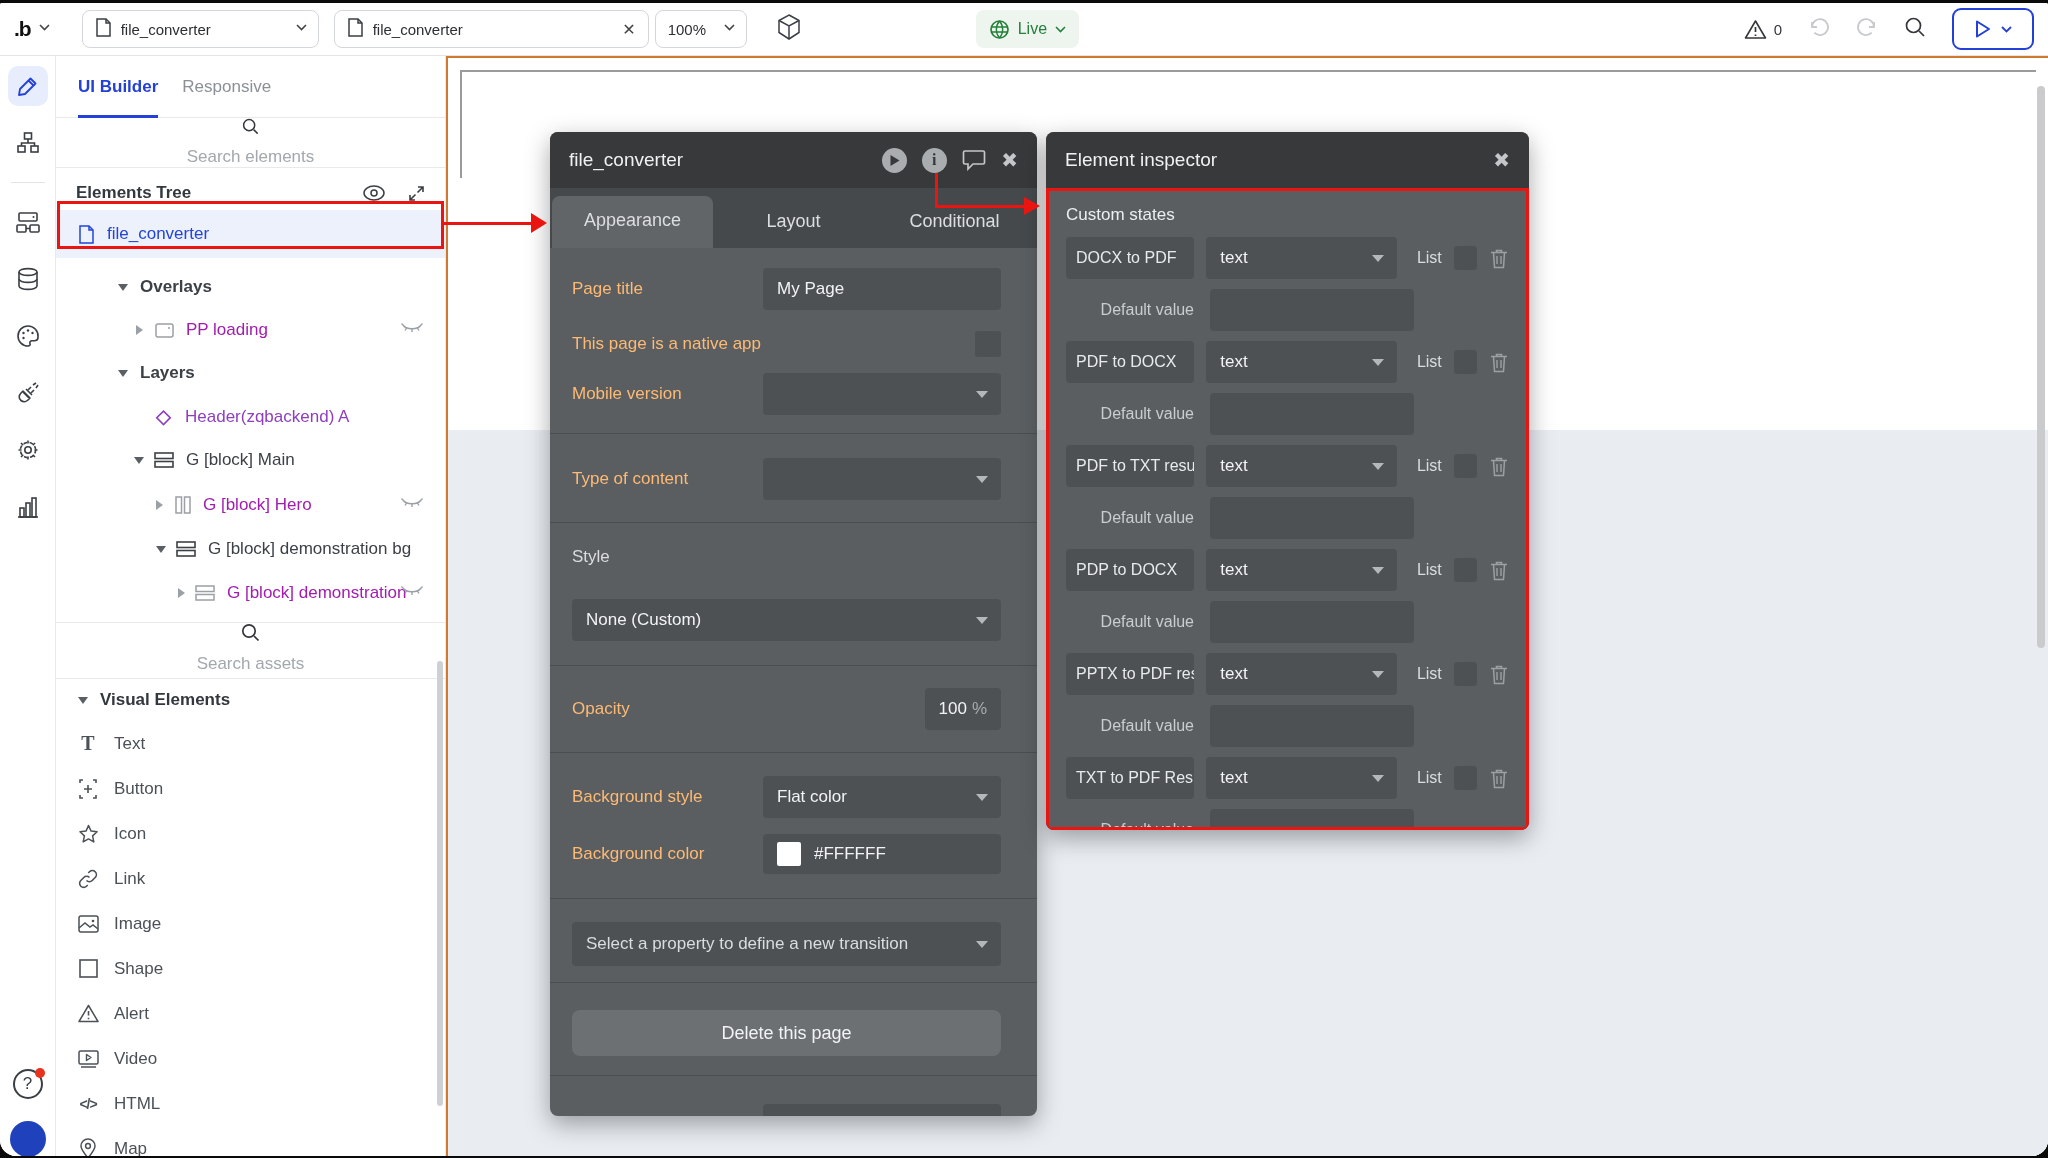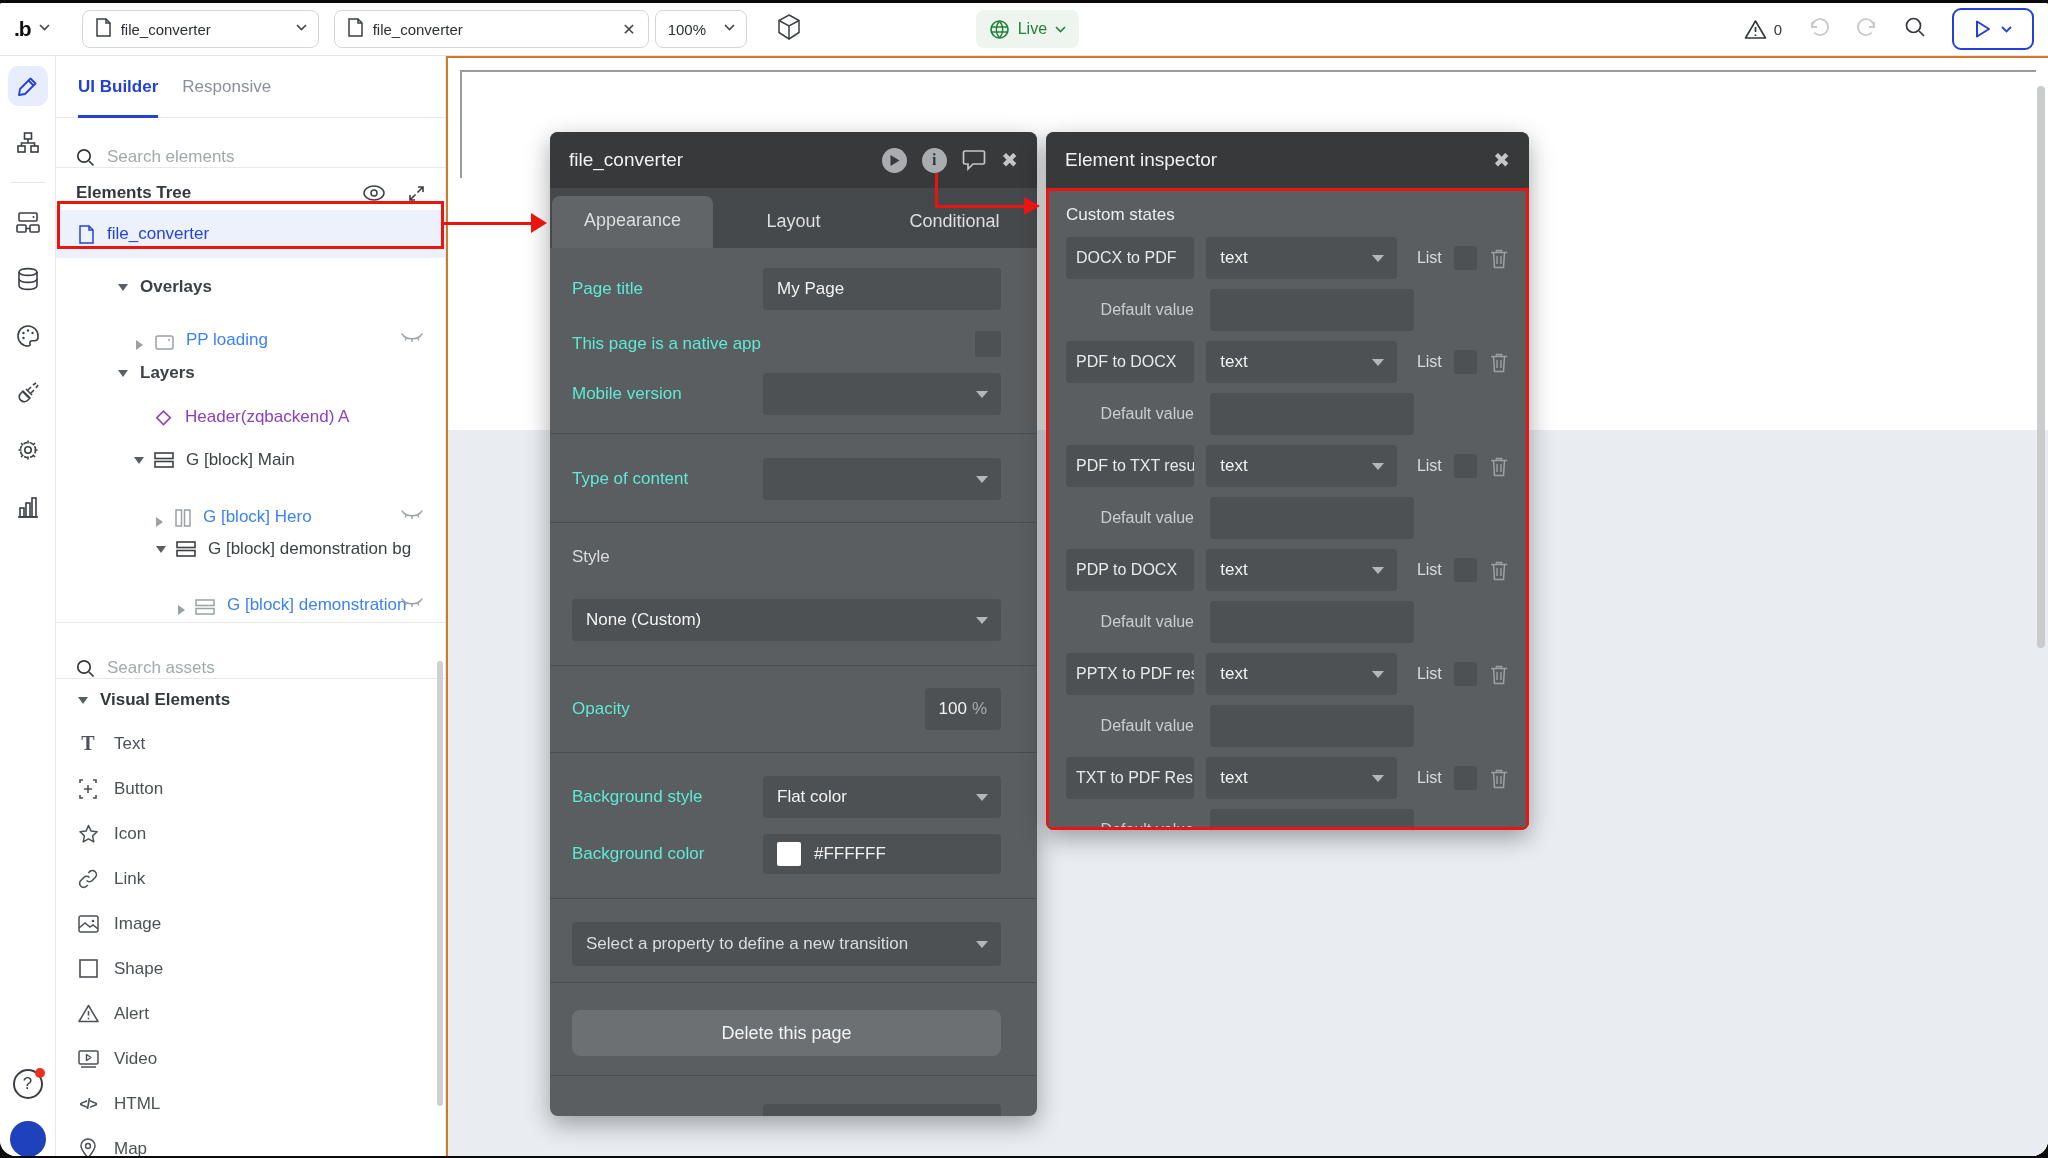--- a/index.html
+++ b/index.html
@@ -48,34 +48,34 @@
   .help .dot { position:absolute; top:-3px; right:-4px; width:10px; height:10px; background:#e8321c; border-radius:50%; }
   .avatar { width:36px; height:36px; border-radius:50%; background:#1f41bb; }
 
   
   .lpanel { width:390px; border-right:1px solid #e7e9eb; background:#fff; flex:0 0 auto; position:relative;
             overflow:hidden; }
   .ptabs { height:62px; border-bottom:1px solid #e7e9eb; display:flex; align-items:center; padding:0 22px; gap:24px; }
   .ptab { font-size:17px; color:#8b9097; position:relative; height:100%; display:flex; align-items:center; }
   .ptab.active { color:#2341d8; font-weight:bold; }
   .ptab.active::after { content:""; position:absolute; left:0; right:0; bottom:-1px; height:3px; background:#2341d8; }
-  .searchrow { height:50px; border-bottom:1px solid #e7e9eb; display:flex; align-items:flex-end; padding:0 20px; gap:12px; }
+  .searchrow { height:50px; border-bottom:1px solid #e7e9eb; display:flex; align-items:center; padding:0 20px; gap:12px;flex-direction:column; }
   .searchrow .ph { font-size:17px; color:#a2a8ae; }
   .treehdr { height:34px; display:flex; align-items:center; padding:0 20px; margin-top:8px; }
   .treehdr .t { font-size:17px; font-weight:bold; color:#33383e; }
   .treehdr .sp { flex:1; }
   .trow { display:flex; align-items:center; position:relative; font-size:17px; }
   .file-row { height:48px; background:#edf1fb; color:#2444d6; padding-left:22px; }
   .arrow-tri { width:0; height:0; border-left:7px solid #5a5f66; border-top:5px solid transparent;
                border-bottom:5px solid transparent; flex:0 0 auto; }
   .arrow-tri.down { border-left:5px solid transparent; border-right:5px solid transparent;
                     border-top:7px solid #5a5f66; border-bottom:none; }
   .arrow-tri.gray { border-left-color:#9aa0a6; }
   .tlabel { margin-left:12px; }
-  .dark { color:#3c4147; } .muted { color:#3b82f6;align-items:flex-end; } .purple { color:#8e3fc0; }
+  .dark { color:#3c4147; } .muted { color:#a21caf; } .purple { color:#8e3fc0; }
   .eye-right { position:absolute; right:22px; }
   .lp-sep { height:1px; background:#e7e9eb; }
   .ve-hdr { height:42px; display:flex; align-items:center; padding:0 22px; font-size:17px; font-weight:bold; color:#33383e; gap:12px; }
   .asset { height:45px; display:flex; align-items:center; padding:0 20px; font-size:17px; color:#4b5157; gap:14px; }
   .asset .ic { width:24px; display:flex; justify-content:center; color:#4b5157; font-weight:bold; }
   .lp-scroll { position:absolute; right:2px; top:605px; width:6px; height:445px; background:#cdd0d4; border-radius:3px; }
 
   
   .canvas { flex:1; position:relative; background:#fff; border-top:2px solid #cf7a2e; border-left:2px solid #cf7a2e;
             overflow:hidden; }
@@ -94,21 +94,21 @@
   .xclose { color:#c3c7c9; font-size:20px; font-weight:bold; margin-left:14px; }
 
   .prop { left:102px; top:74px; width:487px; height:984px; }
   .dtabs { height:60px; background:#46494c; display:flex; align-items:flex-end; padding:0 2px; }
   .dtab { flex:1; text-align:center; font-size:18px; color:#dcdedf; padding-bottom:16px; }
   .dtab.active { background:#616568; border-radius:8px 8px 0 0; height:52px; padding-top:14px; padding-bottom:0; }
   .dsec { padding:20px 36px 22px 22px; }
   .dsep { height:1px; background:rgba(0,0,0,.16); }
   .drow { display:flex; align-items:center; margin-bottom:21px; }
   .drow:last-child { margin-bottom:0; }
-  .dlabel { flex:1; font-size:17px; color:#5eead4; }
+  .dlabel { flex:1; font-size:17px; color:#fdba74; }
   .dctl { width:238px; }
   .dinput { background:#4d5154; border-radius:4px; height:42px; display:flex; align-items:center; padding:0 14px;
             font-size:17px; color:#f2f3f4; }
   .ddrop { position:relative; }
   .ddrop::after { content:""; position:absolute; right:13px; top:50%; margin-top:-3px; border-left:6px solid transparent;
                   border-right:6px solid transparent; border-top:7px solid #b4b8bb; }
   .dcheck { width:26px; height:26px; background:#4d5154; border-radius:3px; margin-left:auto; }
   .fullw { margin:0 0 0 0; }
   .stylelbl { font-size:17px; color:#dadcde; margin-bottom:32px; }
   .opac { width:76px; justify-content:flex-end; gap:5px; }

